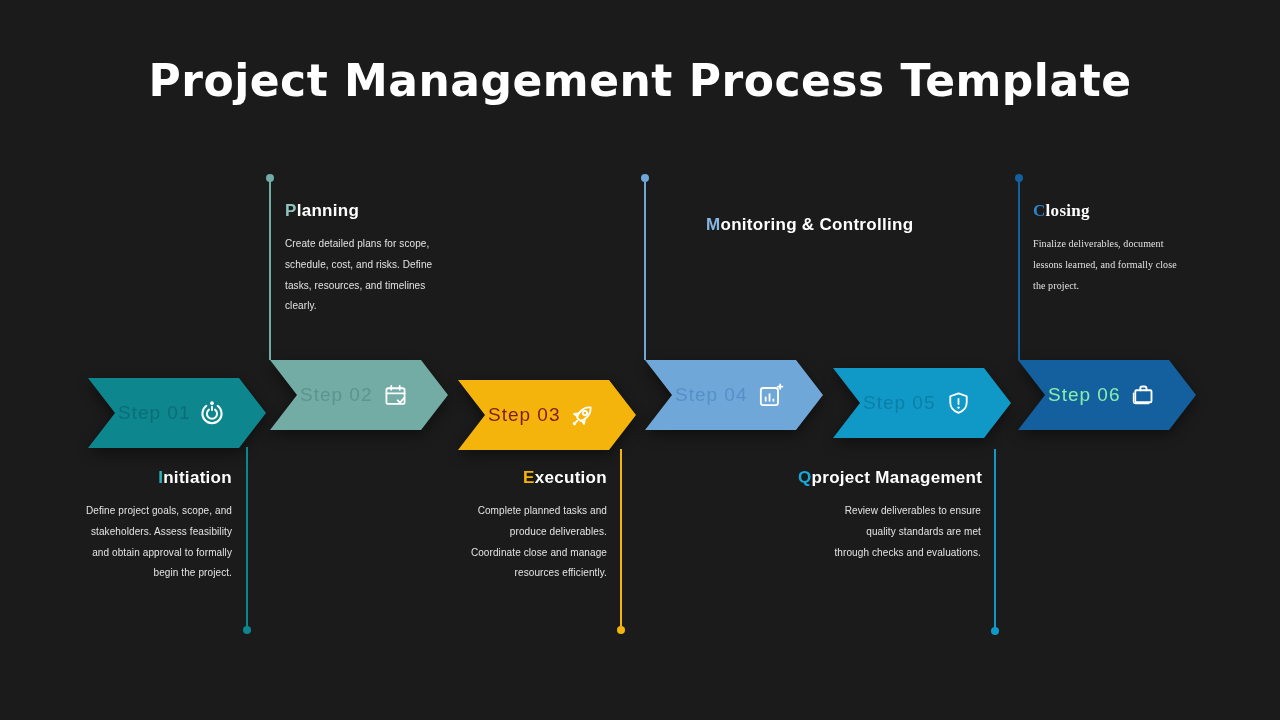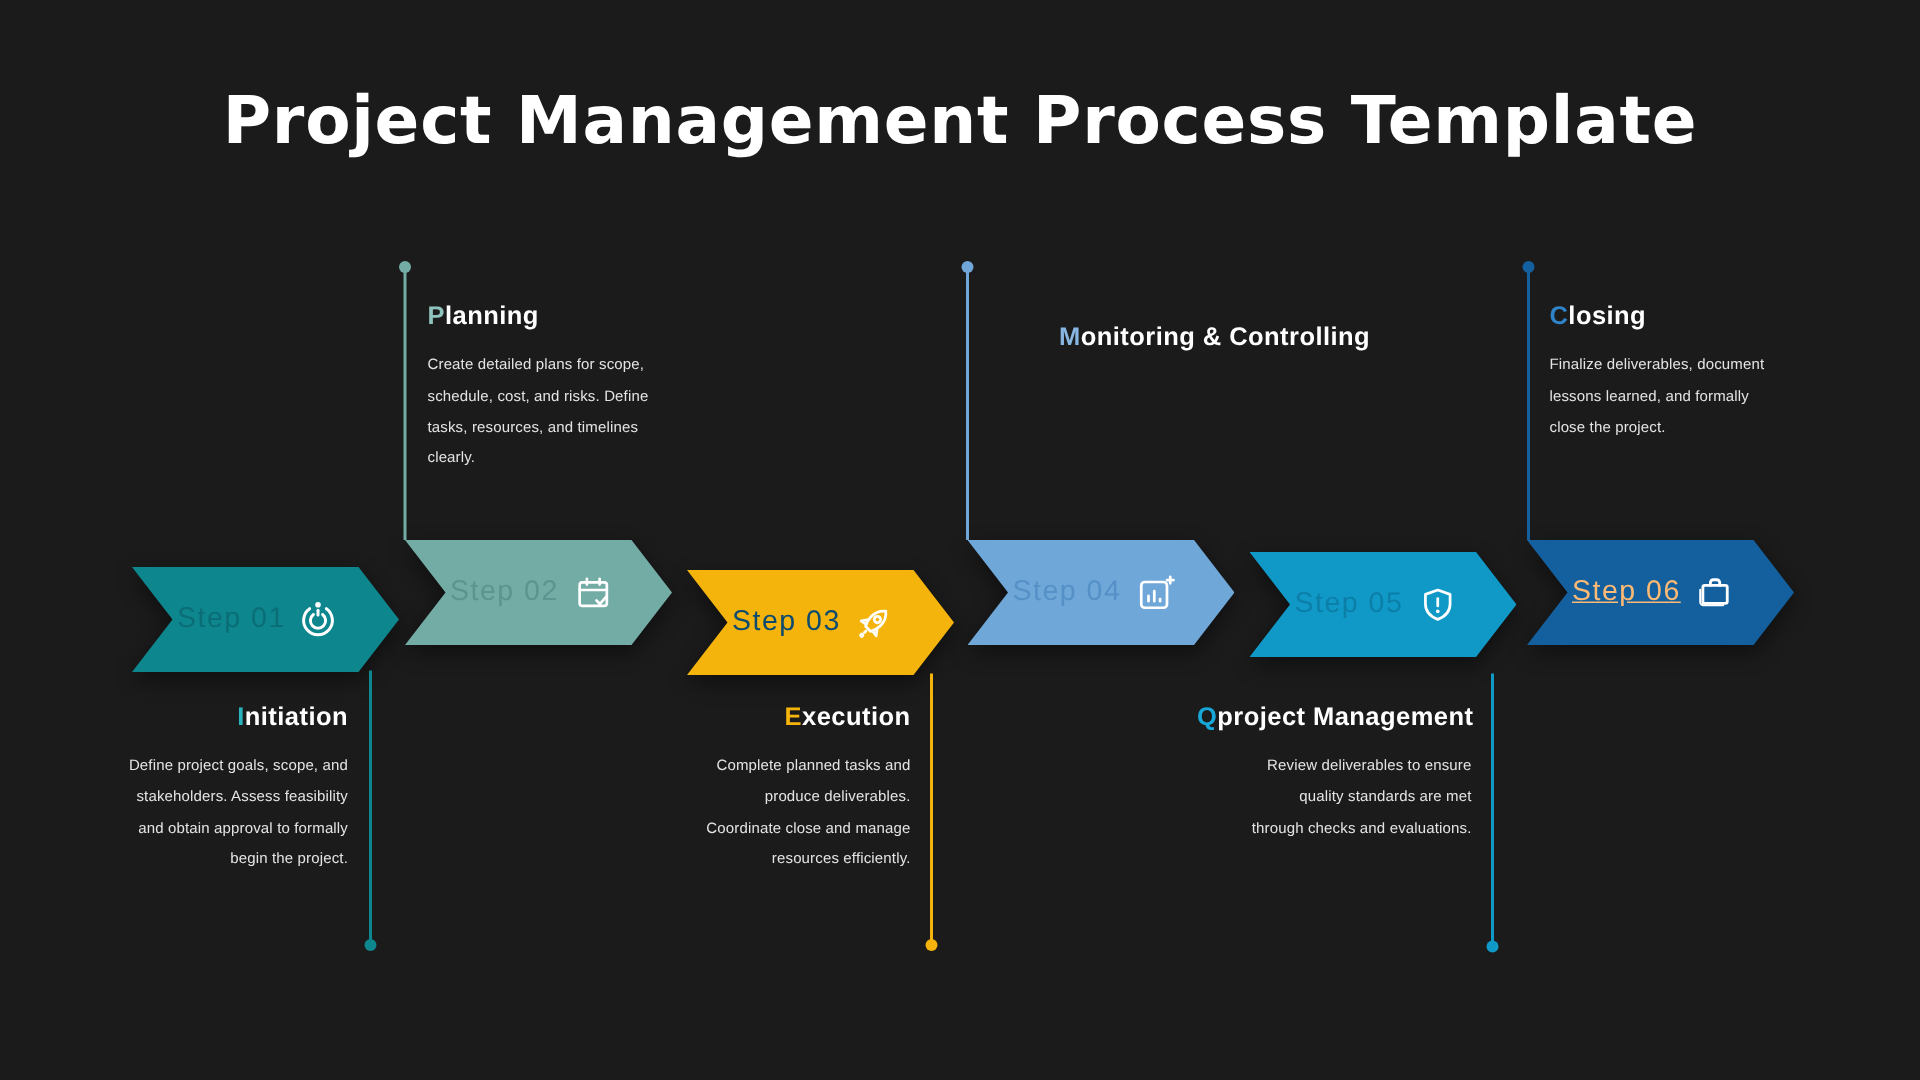--- a/index.html
+++ b/index.html
@@ -48,21 +48,21 @@
   .block h3 { font-size:17px; font-weight:700; color:#FFFFFF; letter-spacing:.3px;
     white-space:nowrap; margin-bottom:13px; }
   .block .desc { font-size:10px; line-height:20.8px; color:#E4E4E4; letter-spacing:.1px; }
 
   .b1 { left:85px;  top:468px; width:147px; text-align:right; }
   .b2 { left:285px; top:201px; width:152px; text-align:left; }
   .b3 { left:462px; top:468px; width:145px; text-align:right; }
   .b4 { left:658px; top:215px; width:168px; text-align:center;margin-left:48px; }
   .b5 { left:798px; top:468px; width:183px; text-align:right; }
   .b5 .desc { width:152px; margin-left:auto; }
-  .b6 { left:1033px;top:201px; width:152px; text-align:left; }
+  .b6 { left:1033px;top:201px; width:152px; text-align:left;font-family:Liberation Serif, serif; }
 </style>
 </head>
 <body style="background: rgb(27, 27, 27);">
 
 <div class="slide">
 
   <h1 class="title">Project Management Process Template</h1>
 
   <div class="arrow-wrap s1">
     <div class="arrow" style="background: rgb(14, 134, 142);">
@@ -98,21 +98,21 @@
   </div>
   <div class="line l2" style="background: rgb(115, 171, 165);"></div>
   <div class="dot d2" style="background: rgb(115, 171, 165);"></div>
   <div class="block b2">
     <h3><span style="color: rgb(143, 195, 189);">P</span><span>lanning</span></h3>
     <p class="desc">Create detailed plans for scope, schedule, cost, and risks. Define tasks, resources, and timelines clearly.</p>
   </div>
 
   <div class="arrow-wrap s3">
     <div class="arrow" style="background: rgb(245, 180, 12);">
-      <span class="step-label" style="color: #0c4a6e;">Step 03</span>
+      <span class="step-label" style="color: #7f1d1d;">Step 03</span>
       <span class="icon">
         <svg width="30" height="30" viewBox="0 0 24 24">
           <g transform="rotate(45 12 12)">
             <path d="M12 3.5 c2.3 1.8 3.5 4.4 3.5 7.5 0 2.1-.6 4.1-1.6 5.8 h-3.8 c-1-1.7-1.6-3.7-1.6-5.8 0-3.1 1.2-5.7 3.5-7.5 z"></path>
             <circle cx="12" cy="9.8" r="1.7"></circle>
             <path d="M8.5 13.6 L6.4 16.4 8.9 16"></path>
             <path d="M15.5 13.6 L17.6 16.4 15.1 16"></path>
             <path d="M12 18.4 v1.2"></path>
             <circle cx="12" cy="21.6" r=".6"></circle>
           </g>
@@ -159,21 +159,21 @@
   </div>
   <div class="line l5" style="background: rgb(16, 153, 199);"></div>
   <div class="dot d5" style="background: rgb(16, 153, 199);"></div>
   <div class="block b5">
     <h3><span style="color: rgb(23, 167, 216);">Q</span><span>project Management</span></h3>
     <p class="desc">Review deliverables to ensure quality standards are met through checks and evaluations.</p>
   </div>
 
   <div class="arrow-wrap s6">
     <div class="arrow" style="background: rgb(20, 96, 158);">
-      <span class="step-label" style="color: #fdba74; text-decoration: underline;">Step 06</span>
+      <span class="step-label" style="color: #86efac;">Step 06</span>
       <span class="icon">
         <svg width="30" height="30" viewBox="0 0 24 24">
           <path d="M9.8 8.2 V6.8 c0-.9.7-1.6 1.6-1.6 h1.8 c.9 0 1.6.7 1.6 1.6 v1.4"></path>
           <rect x="5.8" y="8.2" width="13" height="9.6" rx="1"></rect>
           <path d="M4.4 10.6 v6.4 c0 1 .8 1.8 1.8 1.8 h10.4" stroke-width="1.1"></path>
         </svg>
       </span>
     </div>
   </div>
   <div class="line l6" style="background: rgb(20, 96, 158);"></div>

